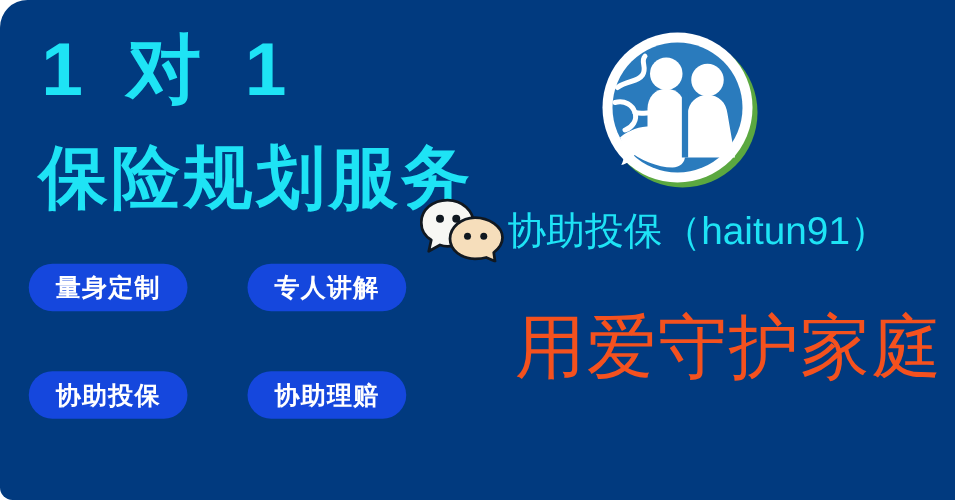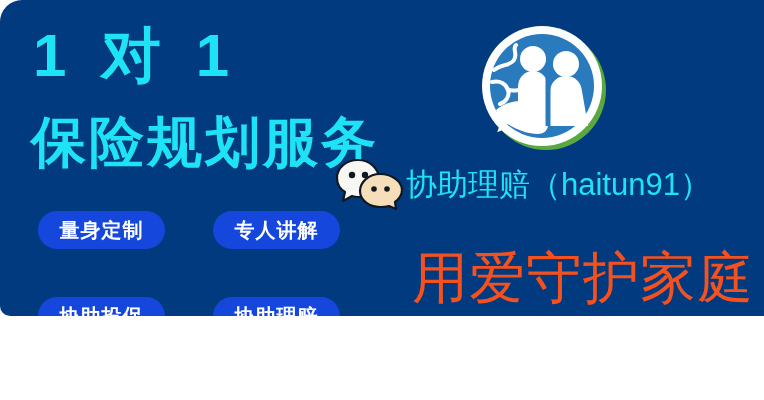--- a/index.html
+++ b/index.html
@@ -4,21 +4,21 @@
 <title>1对1保险规划服务</title>
 <style>
   html, body {
     margin: 0;
     padding: 0;
     background: #ffffff;
   }
   #banner {
     position: relative;
     width: 764px;
-    height: 316px;
+    height: 400px;
     overflow: hidden;
     background: #013a7f;
     border-top-left-radius: 22px;
     border-bottom-left-radius: 10px;
     font-family: "Liberation Sans", "DejaVu Sans", sans-serif;
     -webkit-font-smoothing: antialiased;
   }
 
   
   .headline-1 {
@@ -40,21 +40,21 @@
     line-height: 1;
     font-weight: bold;
     color: #1ee3f5;
     letter-spacing: 3px;
     white-space: nowrap;
   }
 
   
   .pill-grid {
     position: absolute;
-    left: 38px;
+    left: 23px;
     top: 211px;
     width: 310px;
     display: grid;
     grid-template-columns: 127px 127px;
     grid-column-gap: 37px;
     grid-row-gap: 19px;
     gap: 48px;
   }
   .pill {
     height: 38px;
@@ -165,18 +165,18 @@
                  C18 38.7 20 39 22 39 C34 39 43 31 43 21 C43 11 34 2 22 2 Z" fill="#f7f7f4" stroke="#111820" stroke-width="2.2" stroke-linejoin="round"></path>
         <circle cx="16" cy="17" r="3.2" fill="#111820"></circle>
         <circle cx="29" cy="17" r="3.2" fill="#111820"></circle>
 
         <path d="M44 16 C55 16 66 23 66 32 C66 37 63 41 59 44 L60 51 L53 48
                  C50.5 48.7 47 49 44 49 C33 49 24 42 24 33 C24 24 33 16 44 16 Z" fill="#f6debb" stroke="#111820" stroke-width="2.2" stroke-linejoin="round"></path>
         <circle cx="38" cy="31" r="2.8" fill="#111820"></circle>
         <circle cx="51" cy="31" r="2.8" fill="#111820"></circle>
       </svg>
     </span>
-    <span class="wechat-id">协助理赔（haitun91）</span>
+    <span class="wechat-id">协助投保（haitun91）</span>
   </div>
 
   <div class="slogan">用爱守护家庭</div>
 
 </div>
 
 </body></html>

